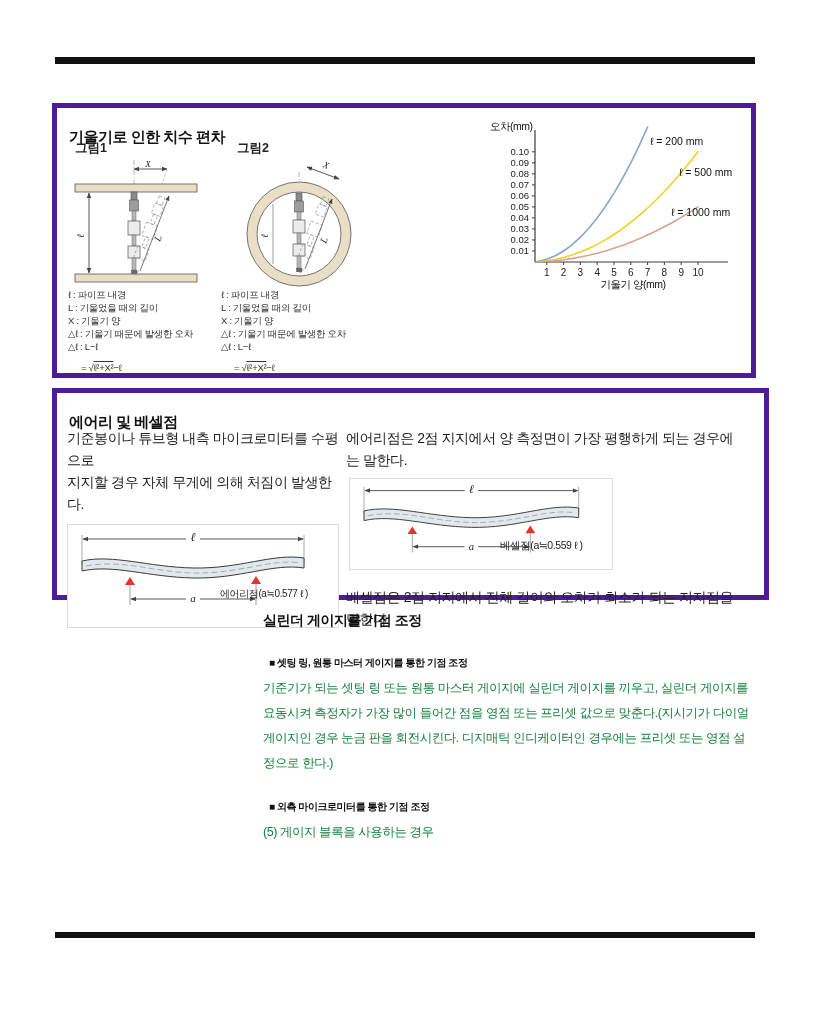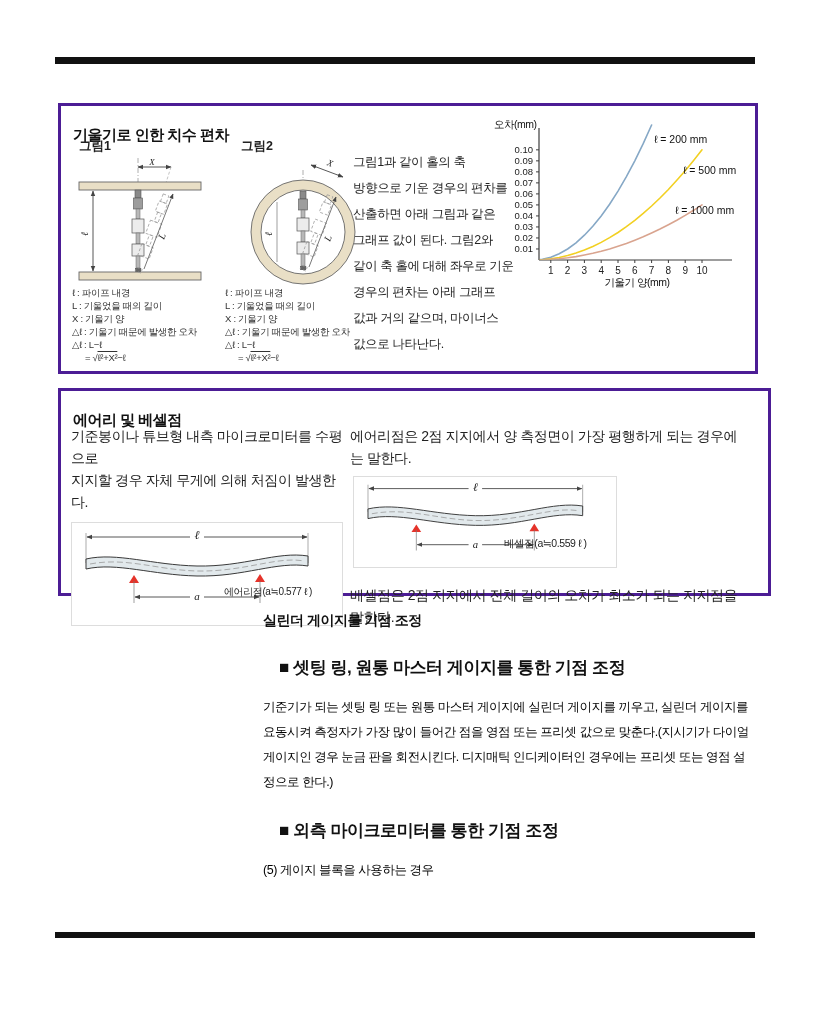--- a/index.html
+++ b/index.html
@@ -5,34 +5,34 @@
   html,body{margin:0;padding:0;}
   body{
     width:832px;height:1013px;position:relative;background:#ffffff;
     font-family:"Liberation Sans","DejaVu Sans",sans-serif;color:#222;
     overflow:hidden;
   }
   .rule{position:absolute;left:55px;width:700px;background:#111;}
   #top-rule{top:57px;height:7px;}
   #bottom-rule{top:932px;height:6px;}
 
-  .panel{position:absolute;left:58px;width:694px;border:3px solid #4c1d95;background:#fff;}
+  .panel{position:absolute;left:52px;width:694px;border:5px solid #4c1d95;background:#fff;}
   #tilt-panel{top:103px;height:265px;}
   #airy-panel{top:388px;height:202px;padding-left:13px;}
   .panel-title{position:absolute;left:12px;top:8px;font-size:15px;font-weight:bold;color:#111;letter-spacing:-0.5px;}
 
   
   .figblock{position:absolute;top:32px;}
   #figblock-1{left:14px;width:136px;}
   #figblock-2{left:156px;width:146px;margin-left:20px;}
   .figlabel{font-size:12.5px;font-weight:600;color:#222;margin:0 0 1px 4px;}
   .legend{position:absolute;top:180px;font-size:9.5px;line-height:13px;color:#333;letter-spacing:-0.3px;}
   #legend-1{left:11px;}
   #legend-2{left:164px;}
-  .legend .formula-line{padding-left:13px;}
+  .legend .formula-line{padding-left:13px;margin-top:8px;}
   .rad{text-decoration:overline;}
 
   #tilt-paragraph{
     position:absolute;left:292px;top:30px;width:176px;
     font-size:12.5px;line-height:26px;color:#222;white-space:pre-line;letter-spacing:-0.4px;
   }
 
   
   #chart-wrap{position:absolute;left:436px;top:12px;width:256px;height:180px;}
   #chart-ylabel{position:absolute;left:-3px;top:0px;font-size:10.5px;color:#111;letter-spacing:-0.5px;}
@@ -53,24 +53,24 @@
   #airy-diagbox{width:270px;height:102px;margin-top:9px;}
   #bessel-diagbox{width:262px;height:90px;margin-top:7px;margin-left:3px;}
   .pointlabel{position:absolute;font-size:10px;color:#222;letter-spacing:-0.4px;white-space:nowrap;}
   #airy-point-label{left:152px;top:62px;}
   #bessel-point-label{left:150px;top:60px;font-size:10.5px;}
   #bessel-text-bottom{margin-top:16px;}
 
   
   #cylinder-section{position:absolute;left:263px;top:612px;width:488px;}
   #cylinder-title{font-size:14px;font-weight:bold;color:#111;letter-spacing:-0.5px;margin:0;}
-  .subheading{font-size:17px;font-weight:bold;color:#111;letter-spacing:-0.45px;margin:16px;}
+  .subheading{font-size:10px;font-weight:bold;color:#111;letter-spacing:-0.45px;margin:6px;}
   #sub1-heading{margin-top:26px;}
   #sub2-heading{margin-top:24px;}
-  .subbody{font-size:12.5px;line-height:25px;color:#000000;letter-spacing:-0.45px;margin:4px 0 0 0;}
+  .subbody{font-size:12.5px;line-height:25px;color:#15803d;letter-spacing:-0.45px;margin:4px 0 0 0;}
   #sub2-item{margin-top:2px;}
 
   svg text{font-family:"Liberation Serif","DejaVu Serif",serif;}
   svg text.sans{font-family:"Liberation Sans","DejaVu Sans",sans-serif;}
 </style>
 </head>
 <body>
 
 <div class="rule" id="top-rule"></div>
 
@@ -177,28 +177,20 @@
   </div>
   <div class="legend" id="legend-2">
     <div>ℓ : 파이프 내경</div>
     <div>L : 기울었을 때의 길이</div>
     <div>X : 기울기 양</div>
     <div>△ℓ : 기울기 때문에 발생한 오차</div>
     <div>△ℓ : L−ℓ</div>
     <div class="formula-line"><span>= √</span><span class="rad">ℓ²+X²</span><span>−ℓ</span></div>
   </div>
 
-  <p id="tilt-paragraph">그림1과 같이 홀의 축
-방향으로 기운 경우의 편차를
-산출하면 아래 그림과 같은
-그래프 값이 된다. 그림2와
-같이 축 홀에 대해 좌우로 기운
-경우의 편차는 아래 그래프
-값과 거의 같으며, 마이너스
-값으로 나타난다.</p>
 
   <div id="chart-wrap">
     <div id="chart-ylabel">오차(mm)</div>
     <svg id="chart-svg" width="250" height="170" viewBox="0 0 250 170">
         <defs>
           <clipPath id="plotclip">
             <rect x="42.6" y="5" width="192.4" height="136.4"></rect>
           </clipPath>
         </defs>
         <line x1="42" y1="10" x2="42" y2="142" stroke="#3c3c3c" stroke-width="1.2"></line>

